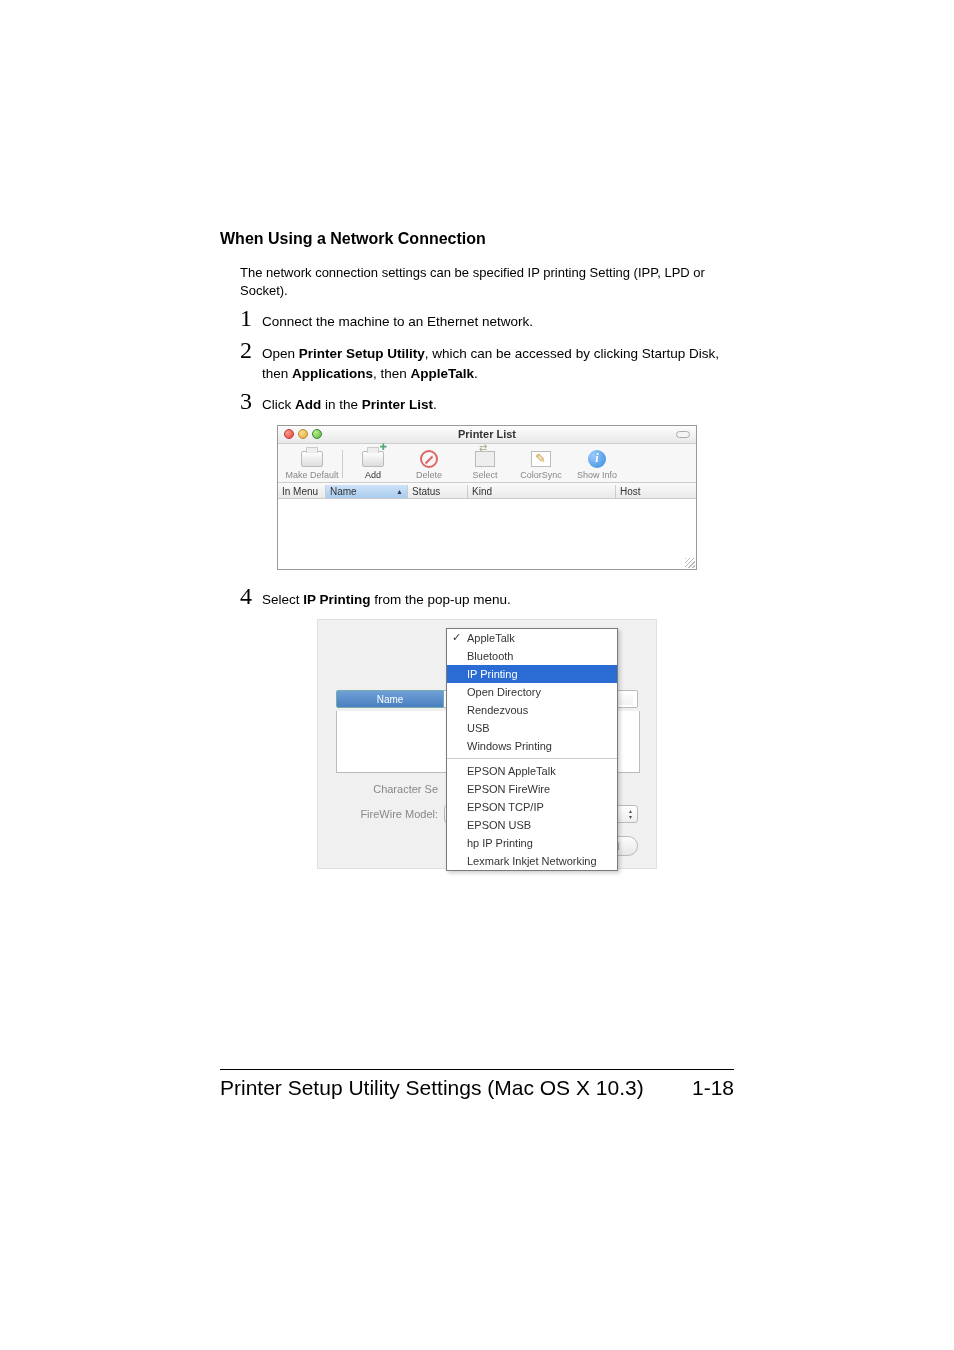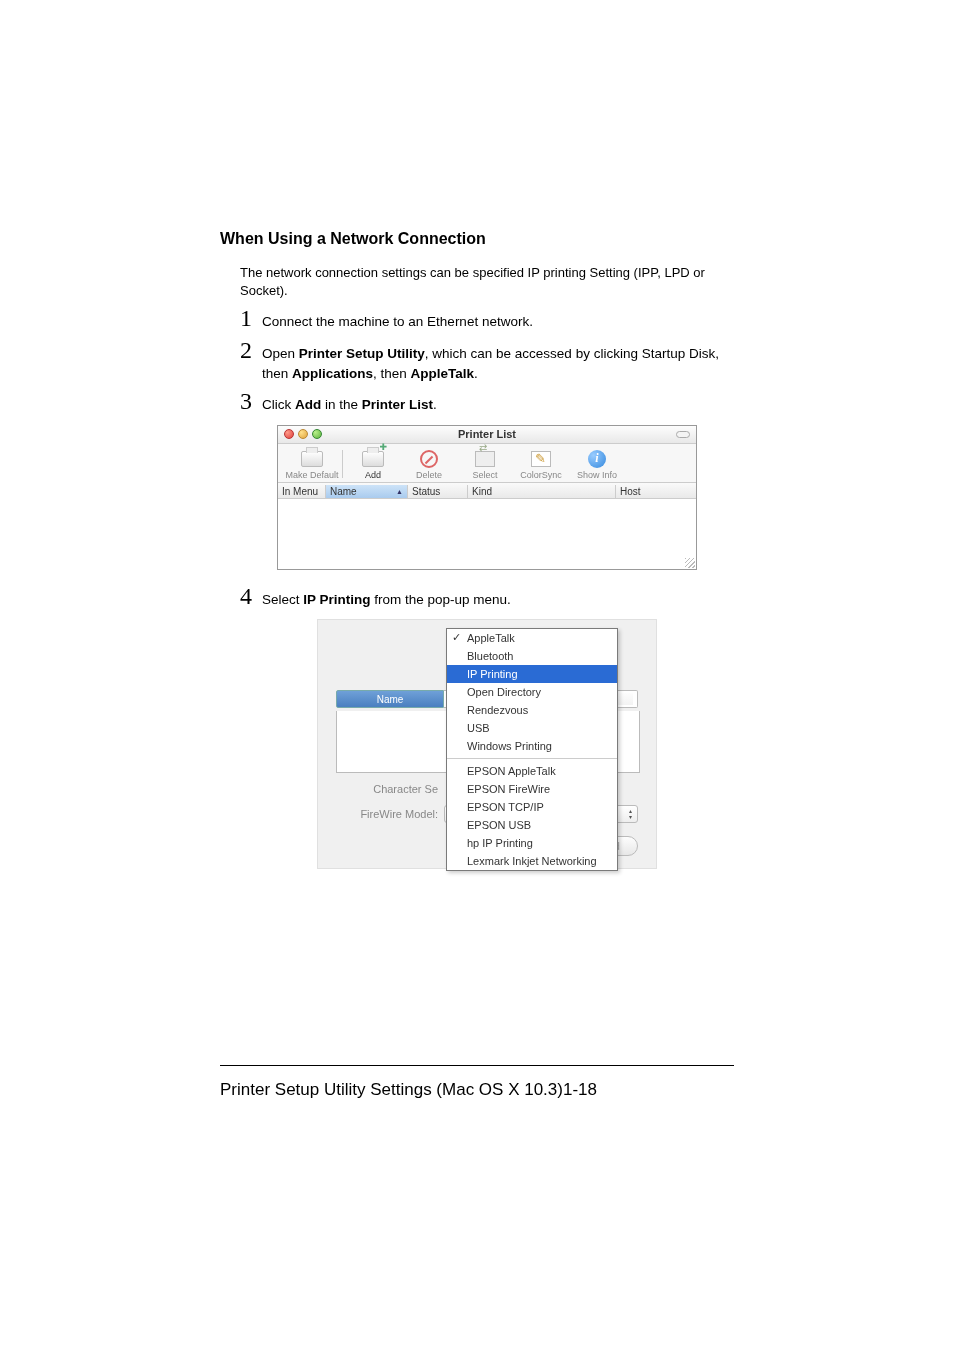--- a/index.html
+++ b/index.html
@@ -7,21 +7,21 @@
   .page { position: relative; width: 954px; height: 1350px; padding: 230px 220px 0 220px; }
   .h2 { font-size: 16px; font-weight: bold; margin-bottom: 16px; }
   .h3 { font-size: 16px; font-weight: bold; margin: 22px 0 8px 20px; }
   .para { font-size: 13px; margin: 0 0 0 20px; line-height: 1.4; }
   .step { display: flex; align-items: baseline; margin: 6px 0 0 20px; }
   .step-num { font-size: 24px; font-family: Georgia, 'Times New Roman', serif; width: 22px; flex: 0 0 22px; line-height: 1; }
   .step-text { font-size: 13.5px; line-height: 1.45; padding-top: 4px; }
   .step-text .bold, .para .bold { font-weight: bold; }
   .figure-wrap { display: flex; justify-content: center; margin: 10px 0 14px 20px; }
   .step4-wrap { margin-top: 8px; }
-  .footer { position: absolute; left: 220px; right: 220px; bottom: 250px; border-top: 1px solid #000; padding-top: 14px; display: flex; justify-content: flex-start; font-size: 17px; }
+  .footer { position: absolute; left: 220px; right: 220px; bottom: 250px; border-top: 1px solid #000; padding-top: 6px; display: flex; justify-content: space-between; font-size: 21px; }
 
   
   .win-pl { width: 420px; border: 1px solid #999; background: #fff; font-size: 10px; color: #444; }
   .win-pl .titlebar { display: flex; align-items: center; height: 18px; background: linear-gradient(#fdfdfd,#e8e8e8); border-bottom: 1px solid #ccc; padding: 0 6px; position: relative; }
   .traffic { display: flex; gap: 4px; }
   .tbtn { width: 10px; height: 10px; border-radius: 50%; }
   .tbtn.r { background: radial-gradient(circle at 30% 30%, #ff9a8a, #e0443e); border:1px solid #b33; }
   .tbtn.y { background: radial-gradient(circle at 30% 30%, #ffe08a, #e0a43e); border:1px solid #b83; }
   .tbtn.g { background: radial-gradient(circle at 30% 30%, #b8f08a, #5fb33e); border:1px solid #383; }
   .win-pl .title { position:absolute; left:0; right:0; text-align:center; font-size:11px; color:#333; font-weight:bold; }

